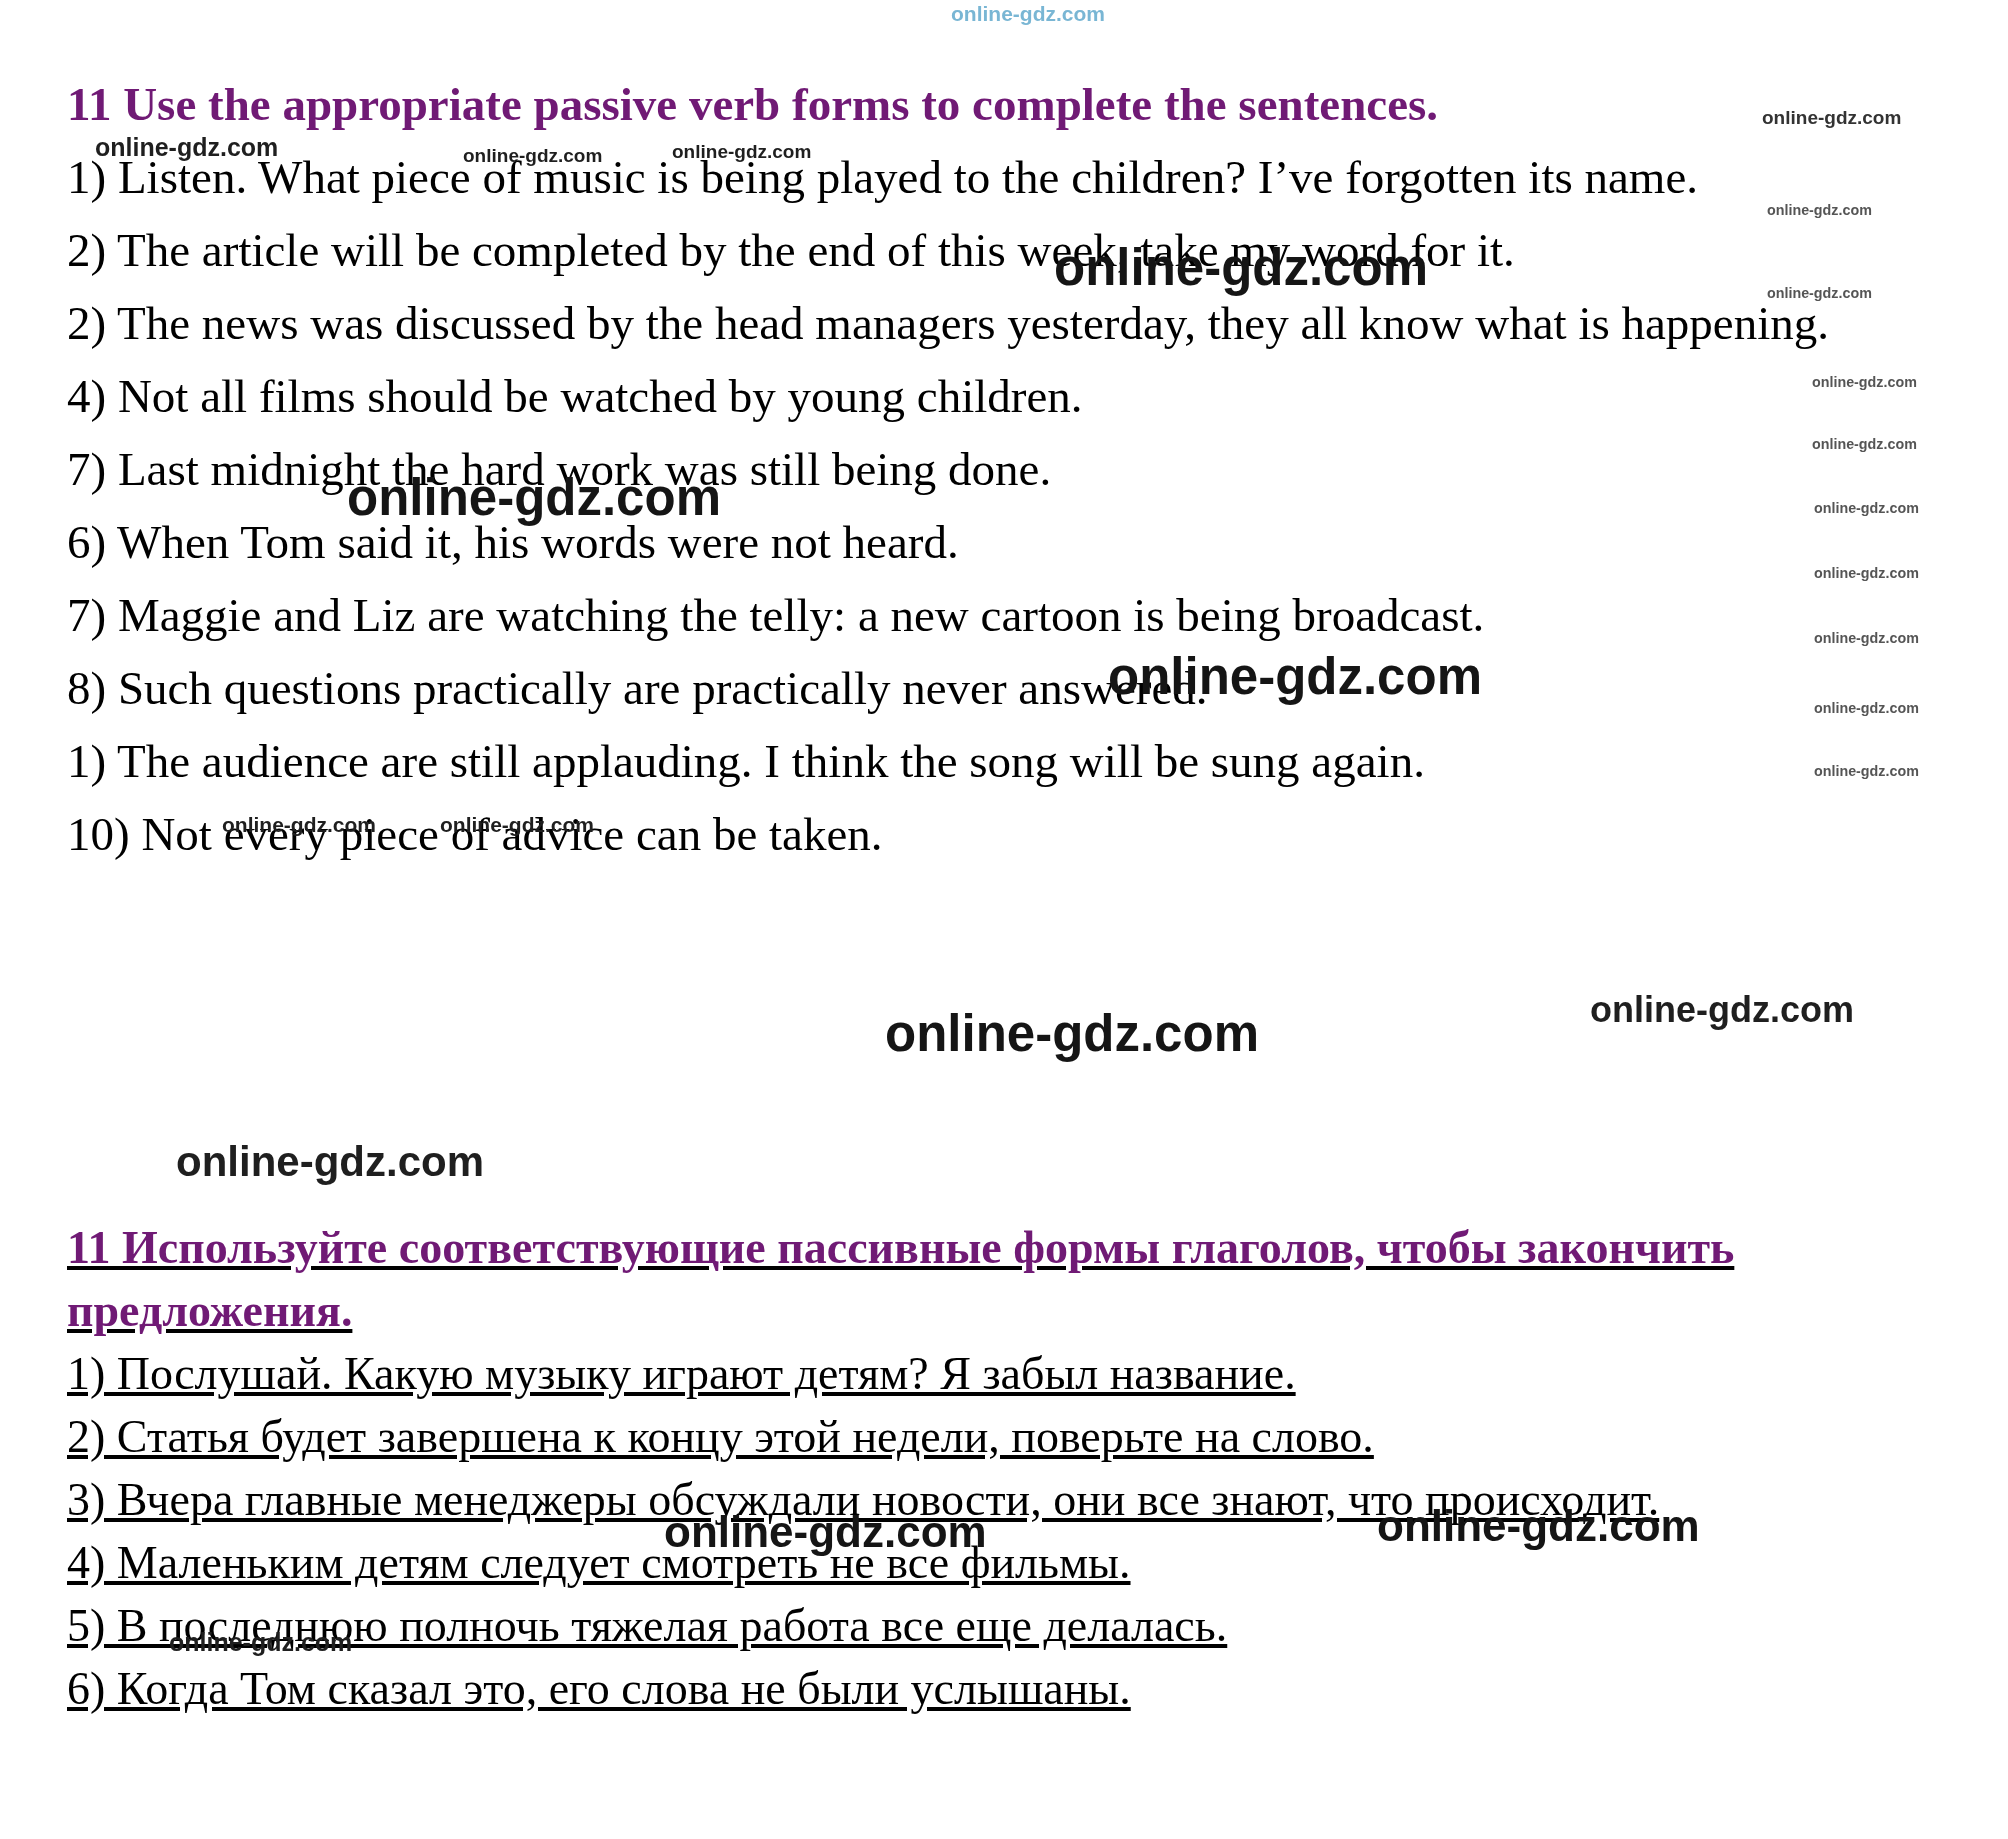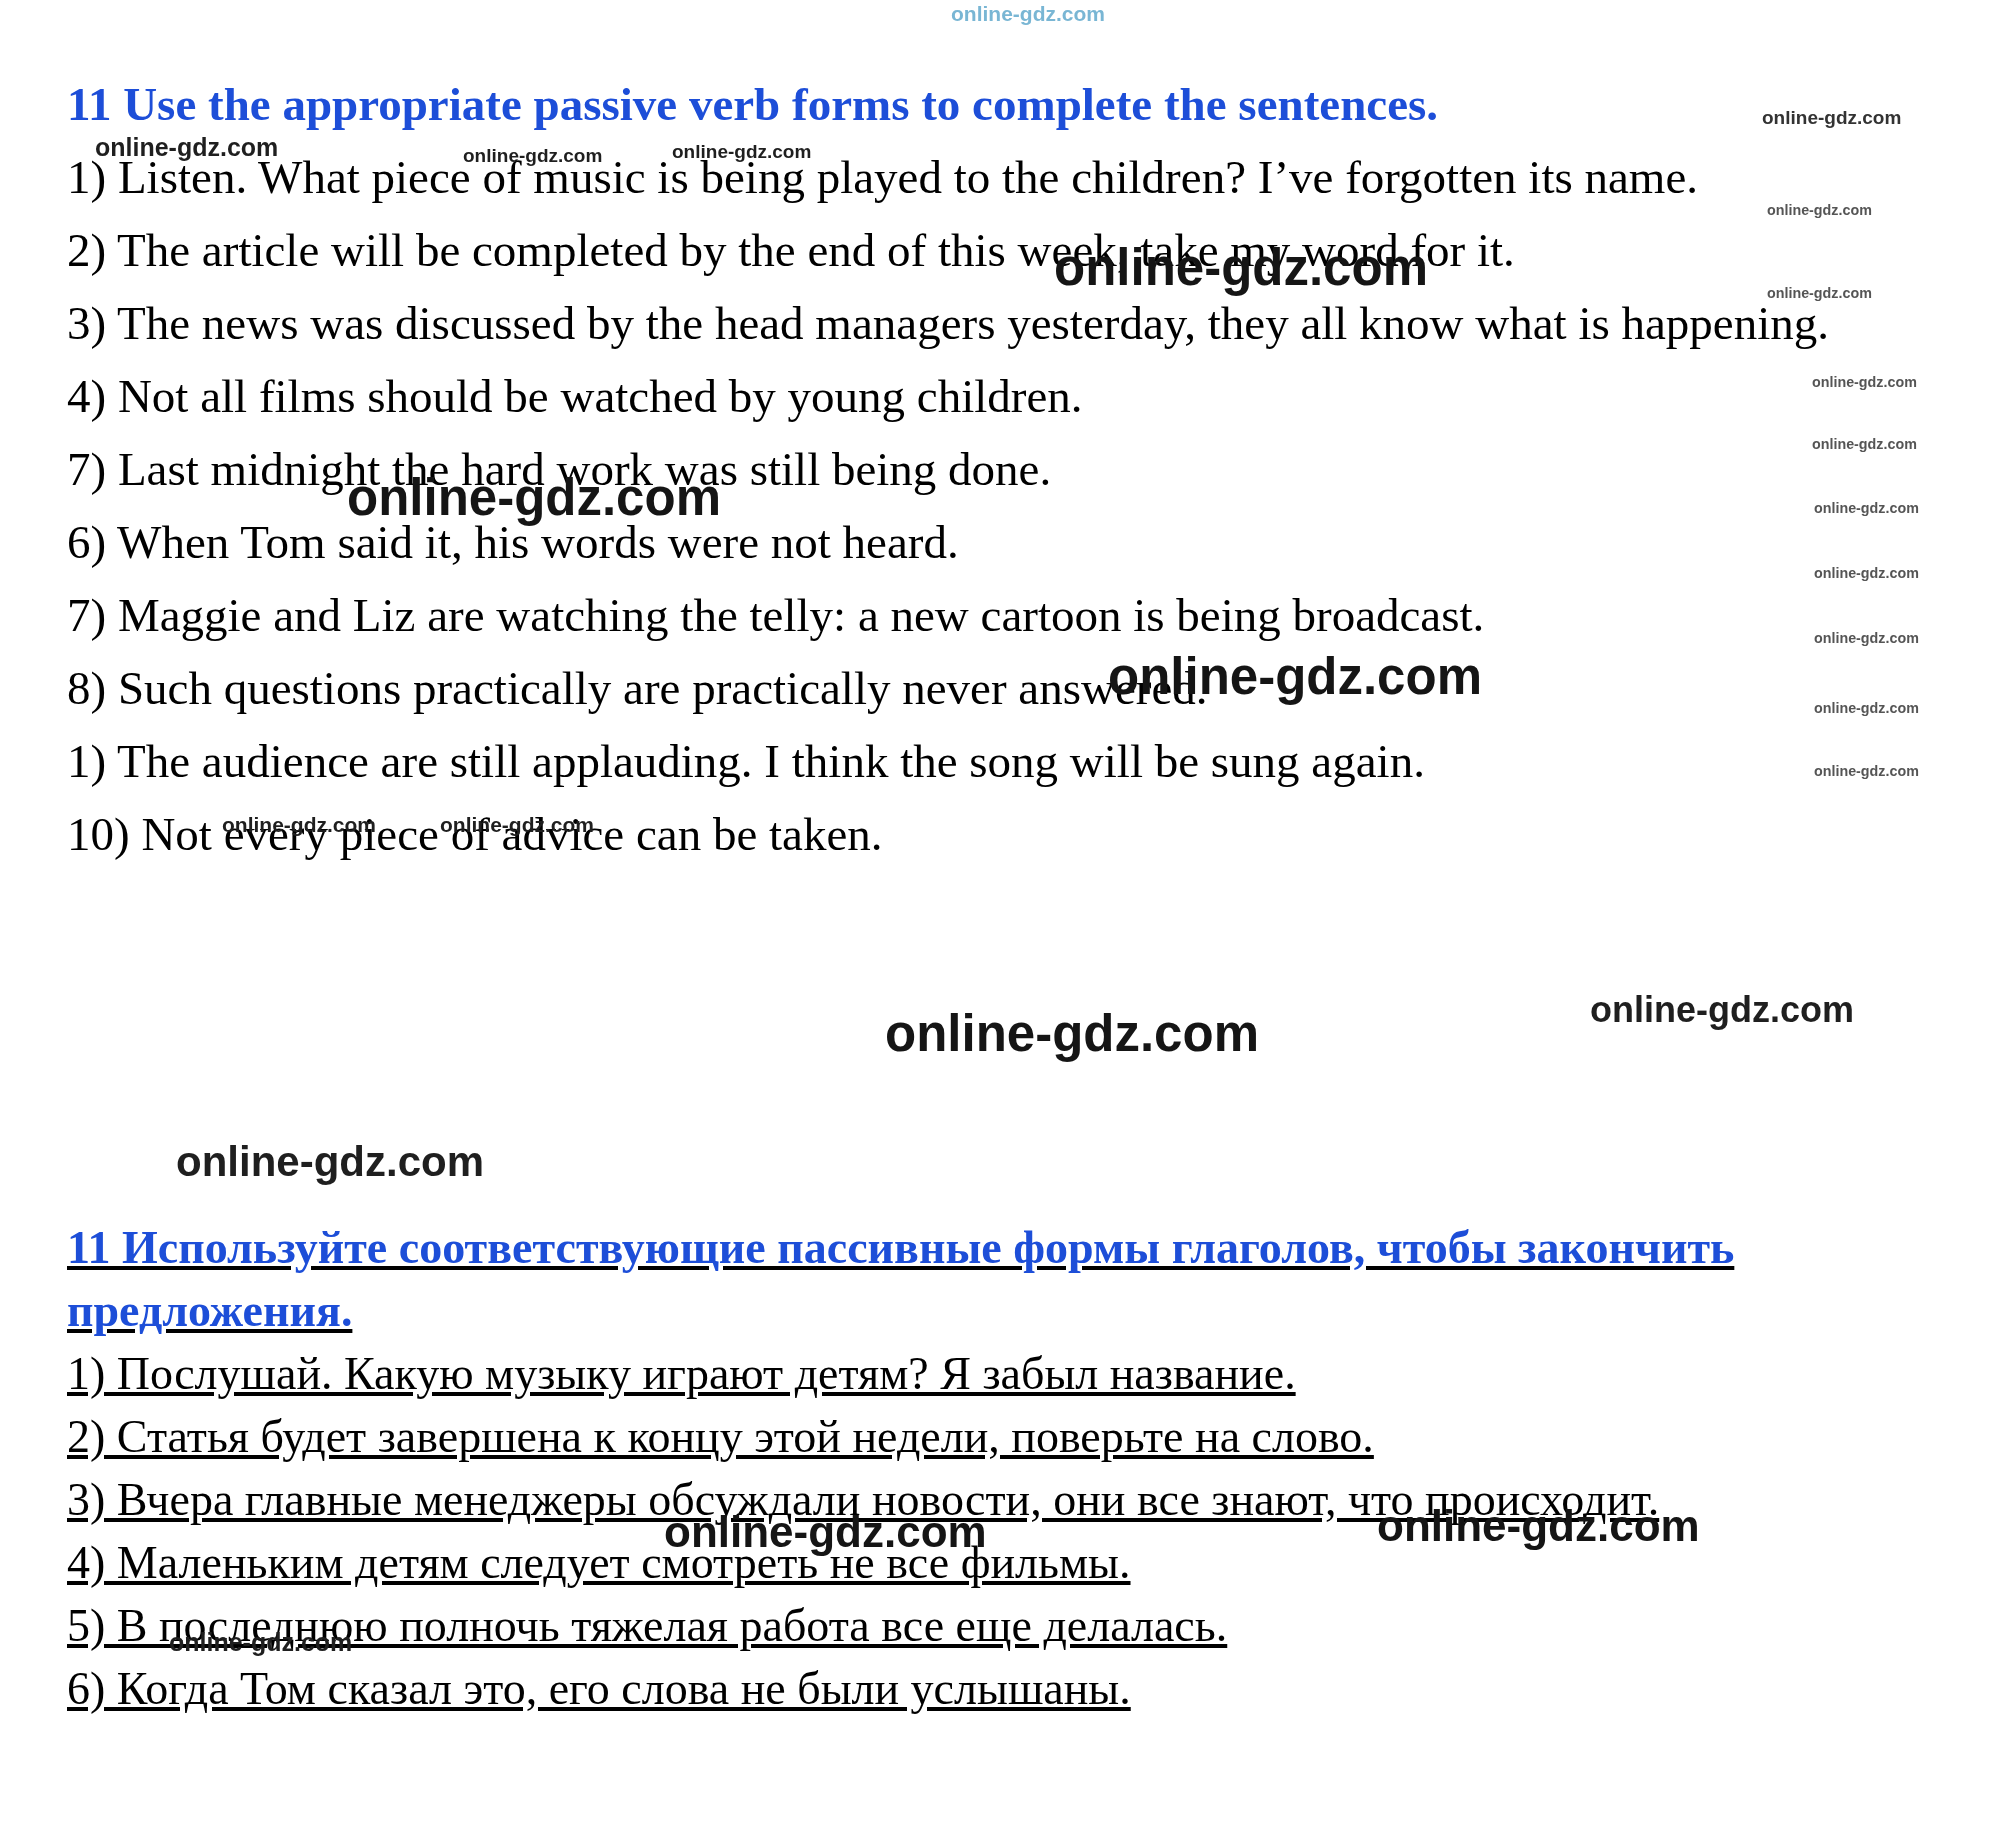--- a/index.html
+++ b/index.html
@@ -20,21 +20,21 @@
     position: absolute;
     left: 67px;
     width: 1821px;
   }
   .section-english { top: 68px; }
   .section-russian { top: 1216px; text-decoration: underline; }
   .doc-heading {
     font-weight: bold;
     font-size: 47px;
     line-height: 73px;
-    color: #1d4ed8;
+    color: #701a75;
   }
   .doc-heading.ru {
     line-height: 63px;
     font-size: 46px;
   }
   .doc-item {
     font-size: 47px;
     line-height: 73px;
     color: #000000;
   }
@@ -77,21 +77,21 @@
 </style>
 </head>
 <body>
 
 <div class="page">
 
   <div class="doc-section section-english">
     <div class="doc-heading">11 Use the appropriate passive verb forms to complete the sentences.</div>
     <div class="doc-item">1) Listen. What piece of music is being played to the children? I’ve forgotten its name.</div>
     <div class="doc-item">2) The article will be completed by the end of this week, take my word for it.</div>
-    <div class="doc-item">3) The news was discussed by the head managers yesterday, they all know what is happening.</div>
+    <div class="doc-item">2) The news was discussed by the head managers yesterday, they all know what is happening.</div>
     <div class="doc-item">4) Not all films should be watched by young children.</div>
     <div class="doc-item">7) Last midnight the hard work was still being done.</div>
     <div class="doc-item">6) When Tom said it, his words were not heard.</div>
     <div class="doc-item">7) Maggie and Liz are watching the telly: a new cartoon is being broadcast.</div>
     <div class="doc-item">8) Such questions practically are practically never answered.</div>
     <div class="doc-item">1) The audience are still applauding. I think the song will be sung again.</div>
     <div class="doc-item">10) Not every piece of advice can be taken.</div>
   </div>
 
   <div class="doc-section section-russian">

